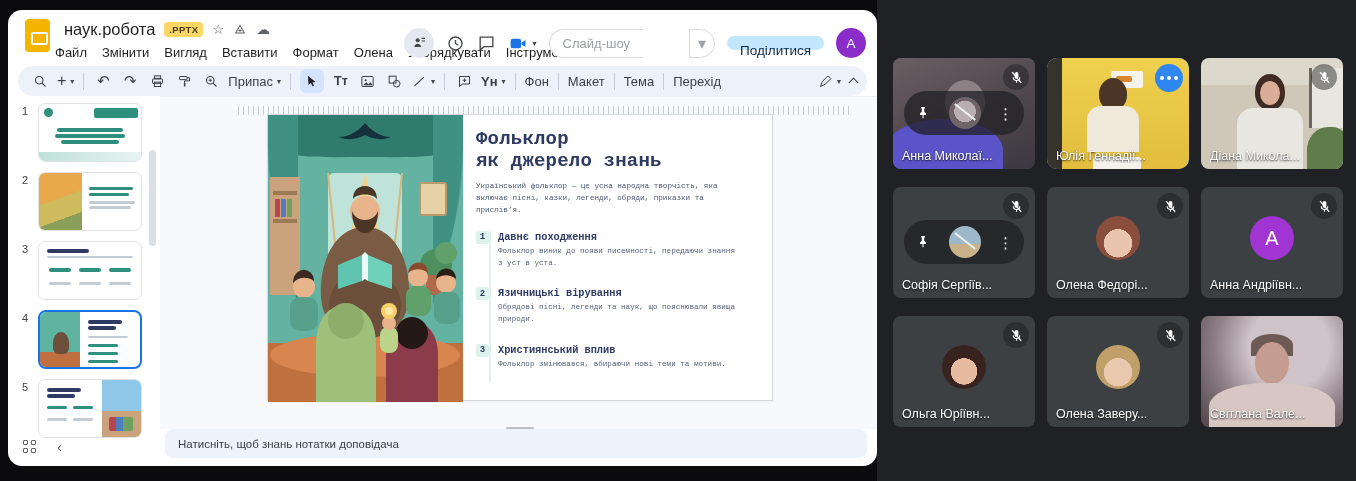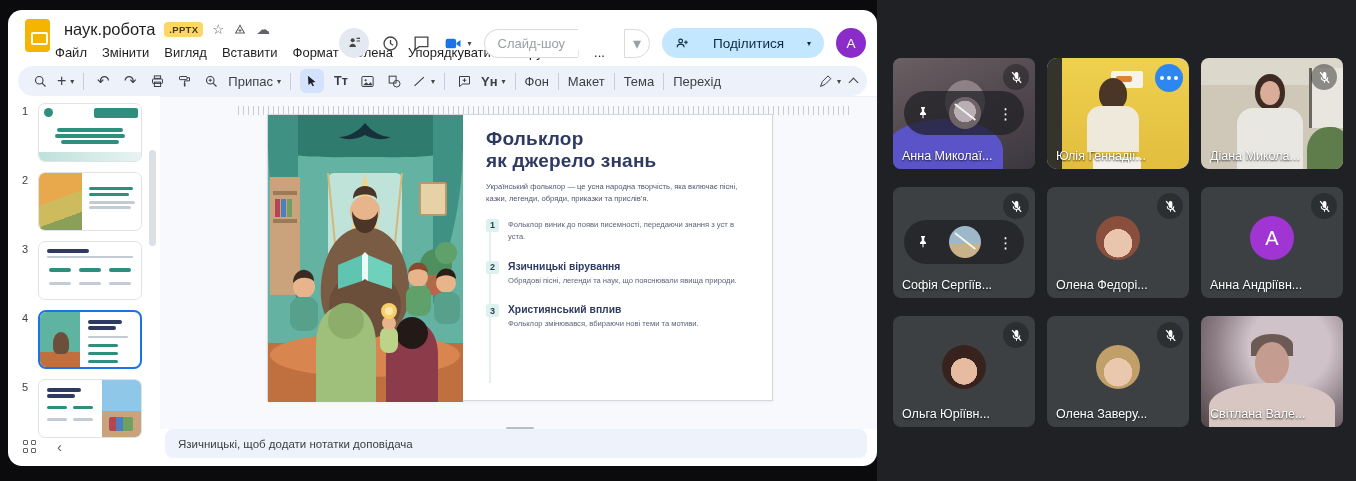--- a/index.html
+++ b/index.html
@@ -92,22 +92,22 @@
   .tr { position:absolute; right:11px; top:17px; height:32px; display:flex; align-items:center; gap:12px; }
   .circlebtn { width:30px; height:30px; border-radius:50%; background:#e4e9f1; display:flex;
     align-items:center; justify-content:center; }
   .camwrap { display:flex; align-items:center; gap:4px; }
   .caret { font-size:8px; color:#444746; }
   .pillgroup { display:flex;gap:46px; }
   .pill-outline { height:29px; border:1px solid #d7dade; border-right:none; border-radius:15px 0 0 15px;
     padding:0 13px; font-size:13px; color:#9aa0a6; display:flex; align-items:center; background:#fff; }
   .pill-caret { height:29px; width:26px; border:1px solid #d7dade; border-radius:0 15px 15px 0;
     display:flex; align-items:center; justify-content:center; color:#9aa0a6; background:#fff; }
-  .share { height:30px; background:#c2e7ff; border-radius:16px; display:flex; align-items:center;
-    gap:23px; padding:0 13px; color:#0b2a41; font-size:13.5px; font-weight:500; }
+  .share { height:14px; background:#c2e7ff; border-radius:16px; display:flex; align-items:center;
+    gap:7px; padding:0 13px; color:#0b2a41; font-size:13.5px; font-weight:500;flex-direction:column; }
   .share .caret { color:#0b2a41; }
   .acct { width:30px; height:30px; border-radius:50%; background:#8a2cc7; color:#fff; display:flex;
     align-items:center; justify-content:center; font-size:13.5px; }
   
   .tb { position:absolute; left:10px; right:10px; top:56px; height:30px; background:#edf2fa;
     border-radius:21px; display:flex; align-items:center; padding:0 10px 0 12px; gap:7px;
     font-size:13px; color:#3b3f46; }
   .ti { display:flex; align-items:center; justify-content:center; width:20px; height:24px; flex:0 0 auto; }
   .ti.chip { background:#d3e3fd; border-radius:6px; width:24px; }
   .tsep { width:1px; height:17px; background:#c6ccd9; margin:0 2px; flex:0 0 auto; }
@@ -149,21 +149,21 @@
     border-top:1px solid #eceff3; }
   .ruler { position:absolute; left:78px; right:25px; top:9px; height:9px;
     background:repeating-linear-gradient(90deg,#b9bdc4 0 1px, transparent 1px 5px);
     opacity:.75; }
   .slide { position:absolute; left:107px; top:17px; width:506px; height:287px; background:#fff;
     border:1px solid #d5d9df; box-shadow:0 1px 3px rgba(0,0,0,.06); }
   .underdash { position:absolute; left:346px; top:330px; width:28px; height:3px; background:#b9bec7;
     border-radius:2px; }
   .illu { position:absolute; left:0; top:0; width:195px; height:287px; overflow:hidden; }
   .vline { position:absolute; left:221px; top:116px; width:2px; height:152px; background:#e3f0ec; }
-  .st { position:absolute; left:218px; top:13px; right:16px; }
+  .st { position:absolute; left:208px; top:13px; right:16px;font-family:Liberation Mono, monospace; }
   .stitle { font-size:19px; font-weight:800; color:#2e3a62; line-height:1.17; letter-spacing:.2px; }
   .sintro { margin-top:9px; font-size:7.6px; color:#4c5671; line-height:1.55; width:254px; }
   .items { margin-top:14px; position:relative; }
   .item { position:relative; padding-left:22px; margin-bottom:18px; }
   .num { position:absolute; left:0; top:0; width:13px; height:13px; background:#dcf2ed; color:#2e3a62;
     font-size:9px; font-weight:700; display:flex; align-items:center; justify-content:center;
     border-radius:2.5px; }
   .ih { font-size:10.3px; font-weight:800; color:#2e3a62; }
   .it { font-size:7.6px; color:#5a6378; line-height:1.55; margin-top:3px; width:240px; }
   
@@ -471,20 +471,21 @@
       <div class="vline"></div>
       <div class="st">
         <div class="stitle">
           <div>Фольклор</div>
           <div>як джерело знань</div>
         </div>
         <div class="sintro">Український фольклор — це усна народна творчість, яка включає пісні, казки, легенди, обряди, приказки та прислів’я.</div>
         <div class="items">
           <div class="item">
             <span class="num">1</span>
+            <div class="ih">Давнє походження</div>
             <div class="it">Фольклор виник до появи писемності, передаючи знання з уст в уста.</div>
           </div>
           <div class="item">
             <span class="num">2</span>
             <div class="ih">Язичницькі вірування</div>
             <div class="it">Обрядові пісні, легенди та наук, що пояснювали явища природи.</div>
           </div>
           <div class="item">
             <span class="num">3</span>
             <div class="ih">Християнський вплив</div>
@@ -496,21 +497,21 @@
     <div class="underdash"></div>
   </div>
 
   <div class="gridbtn">
       <i></i>
       <i></i>
       <i></i>
       <i></i>
     </div>
   <span class="chleft">‹</span>
-  <div class="notes">Язичницькі, щоб додати нотатки доповідача</div>
+  <div class="notes">Натисніть, щоб знань нотатки доповідача</div>
 </div>
 
 <div class="meet">
   <div class="meet-grid">
 
     <div class="tile">
       <div class="vid v1">
           <i class="blob"></i>
           <i class="head"></i>
         </div>

